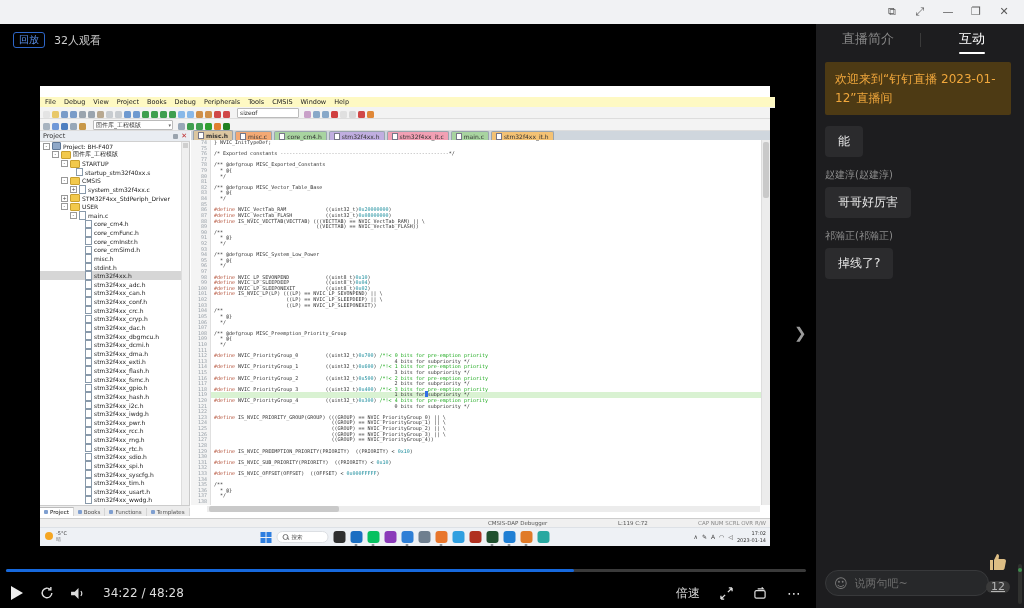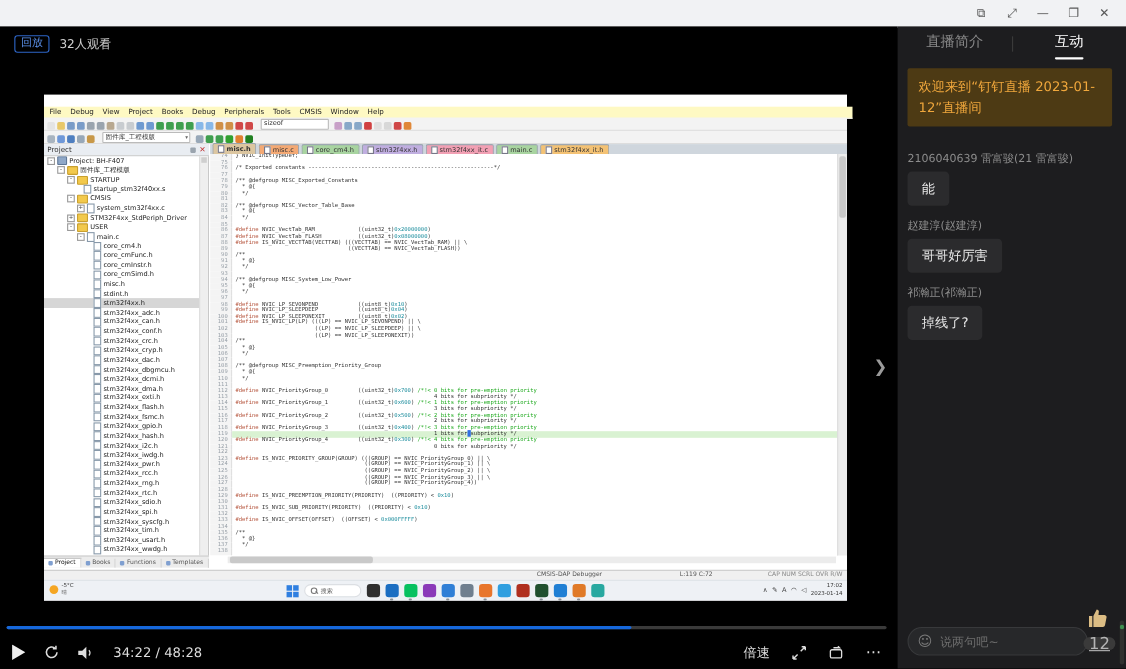--- a/index.html
+++ b/index.html
@@ -35,21 +35,21 @@
   .welcome{position:absolute;left:9px;top:38px;width:166px;background:#4d3a14;color:#f0a73c;
            font-size:12px;line-height:1.55;padding:8px 10px;border-radius:2px;}
   .msgs{position:absolute;left:0;top:102px;width:208px;}
   .cuser{margin:11px 9px 5px;color:#8c8c8c;font-size:10px;}
   .cbubble{display:inline-block;margin:0 9px;background:#2b2b2d;color:#e9e9e9;font-size:12px;padding:7px 13px;border-radius:4px;}
   .chatinput{position:absolute;left:9px;bottom:12px;width:146px;height:24px;background:#27282a;border:1px solid #38393b;border-radius:14px;display:flex;align-items:center;padding:0 8px;gap:5px;}
   .chatinput input{flex:1;background:transparent;border:0;outline:0;color:#ddd;font-size:11px;min-width:0;font-family:inherit;}
   .chatinput input::placeholder{color:#6e6e6e;}
   .emoji{color:#7b7b7b;font-size:13px;line-height:1;}
   .like{position:absolute;right:13px;bottom:14px;width:26px;text-align:center;}
-  .likebadge{display:inline-block;margin-top:-4px;background:#3a3a3a;color:#b5b5b5;font-size:15px;line-height:12px;padding:0 5px;border-radius:7px;text-decoration:underline;}
+  .likebadge{display:inline-block;margin-top:-4px;background:#3a3a3a;color:#b5b5b5;font-size:11px;line-height:12px;padding:0 5px;border-radius:7px;text-decoration:underline;}
   .chatscroll{position:absolute;right:2px;bottom:4px;width:4px;height:40px;background:#30312f;border-radius:2px;}
   .chatscroll i{display:block;width:4px;height:4px;border-radius:2px;background:#3f8f4f;margin-top:4px;}
   
   .video{position:absolute;left:40px;top:62px;width:730px;height:460px;background:#fff;font-family:"DejaVu Sans","Liberation Sans",sans-serif;}
   .ktitle{position:absolute;left:0;top:0;width:730px;height:11px;background:#f7f7f7;border-bottom:1px solid #e6e6e6;display:flex;align-items:center;gap:3px;padding-left:3px;box-sizing:border-box;}
   .kappicon{width:6px;height:6px;background:linear-gradient(135deg,#3f7fc0,#7fc05f);border-radius:1px;}
   .ktitletxt{font-size:6.5px;color:#333;white-space:nowrap;}
   .kmenu{position:absolute;left:0;top:11px;width:730px;height:10px;background:#fef9c3;border-bottom:1px solid #eee;display:flex;align-items:center;gap:8px;padding-left:5px;font-size:6.5px;color:#222;}
   .ktb{position:absolute;left:0;width:730px;height:12px;background:#f3f3f3;border-bottom:1px solid #ddd;display:flex;align-items:center;padding-left:3px;box-sizing:border-box;gap:2px;}
   .ktb1{top:21px;} .ktb2{top:33px;}
@@ -808,21 +808,21 @@
     </div>
   </div>
 
   <aside class="chat">
     <div class="ctabs">
       <span class="ctab">直播简介</span>
       <span class="ctab active">互动</span>
     </div>
     <span class="ctabdiv"></span>
     <div class="welcome">欢迎来到“钉钉直播 2023-01-12”直播间</div>
-    <div class="msgs" id="msgs"><div class="cuser">2106040639 雷富骏(21 雷富骏)</div><div class="cbubble">能</div><div class="cuser">赵建淳(赵建淳)</div><div class="cbubble">哥哥好厉害</div><div class="cuser">祁瀚正(祁瀚正)</div><div class="cbubble">掉线了?</div></div>
+    <div class="msgs" id="msgs"><div class="cbubble">能</div><div class="cuser">赵建淳(赵建淳)</div><div class="cbubble">哥哥好厉害</div><div class="cuser">祁瀚正(祁瀚正)</div><div class="cbubble">掉线了?</div></div>
     <div class="chatinput">
       <span class="emoji">☺</span>
       <input placeholder="说两句吧~" style="">
     </div>
     <div class="like">
       <svg width="20" height="19" viewBox="0 0 20 19">
         <path d="M2 8h3v10H2zM6 18V8l3-6c1.2 0 2 .9 2 2l-.4 3H16c1.1 0 2 .9 2 2l-1.4 7.2c-.2 1-1 1.8-2 1.8z" fill="#dcbd84"></path>
       </svg>
       <div class="likebadge">12</div>
     </div>

